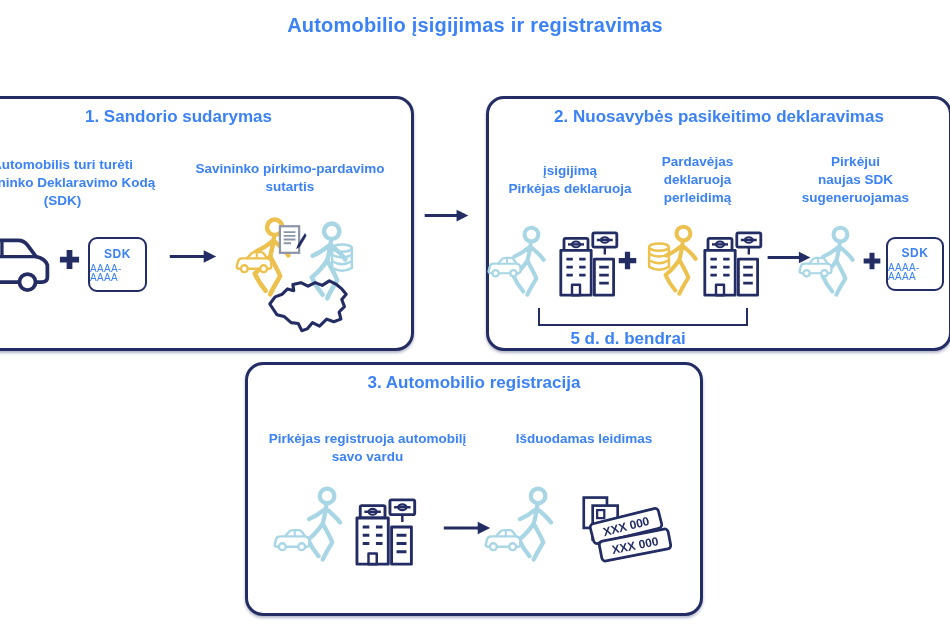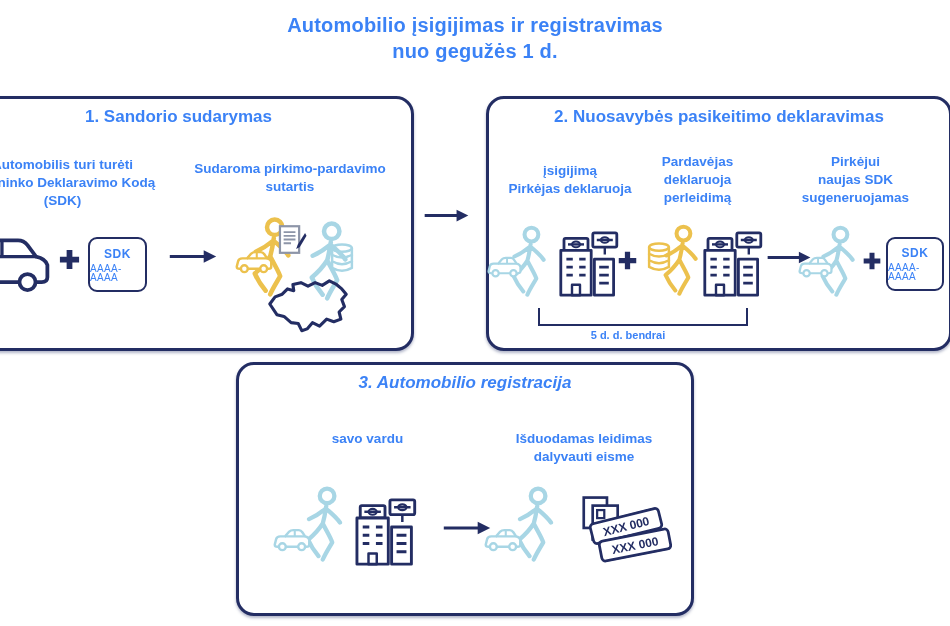--- a/index.html
+++ b/index.html
@@ -18,21 +18,21 @@
   .ic svg{display:block;width:100%;height:100%;}
   .ic-navy{color:#232d63;}
   .ic-yellow{color:#ecc14d;}
   .ic-blue{color:#a8d6e5;}
   .sdk-chip{position:absolute;box-sizing:border-box;border:2.5px solid #232d63;border-radius:9px;
     background:#fff;display:flex;flex-direction:column;align-items:center;justify-content:center;gap:4px;}
   .sdk-chip .t{font-size:12px;font-weight:bold;letter-spacing:.6px;line-height:12px;}
   .sdk-chip .c{font-size:10px;font-weight:normal;letter-spacing:.3px;line-height:9px;}
   .bracket{position:absolute;box-sizing:border-box;border-left:2.5px solid #232d63;
     border-right:2.5px solid #232d63;border-bottom:2.5px solid #232d63;}
-  .note{position:absolute;text-align:center;font-size:11px;font-weight:bold;}
+  .note{position:absolute;text-align:center;font-size:17px;font-weight:bold;}
   .plate{position:absolute;}
   .plate svg{display:block;width:100%;height:100%;}
   .plate text{font-family:"Liberation Sans",sans-serif;}
 </style>
 </head>
 <body>
 
 <svg width="0" height="0" style="position:absolute" aria-hidden="true">
   <defs>
     <symbol id="sym-person" viewBox="0 0 64 92">
@@ -95,33 +95,32 @@
     <symbol id="sym-plus" viewBox="0 0 24 24">
       <path d="M12 2 V22 M2 12 H22" stroke="currentColor" stroke-width="6" fill="none"></path>
     </symbol>
   </defs>
 </svg>
 
 <div class="canvas">
 
   <div class="title">
     <div>Automobilio įsigijimas ir registravimas</div>
-    <div>nuo gegužės 1 d.</div>
   </div>
 
   <div class="stepbox" style="left:-57px;top:96px;width:465px;height:249px;">
     <h2>1. Sandorio sudarymas</h2>
   </div>
   <div class="lbl" style="left:-60px;top:156px;width:245px;">
     <div>Automobilis turi turėti</div>
     <div>Savininko Deklaravimo Kodą</div>
     <div>(SDK)</div>
   </div>
   <div class="lbl" style="left:170px;top:160px;width:240px;">
-    <div>Sudaroma pirkimo-pardavimo</div>
+    <div>Savininko pirkimo-pardavimo</div>
     <div>sutartis</div>
   </div>
   <div class="ic ic-navy" style="left:-52px;top:233px;width:106px;height:66px;">
       <svg>
         <use href="#sym-bigcar"></use>
       </svg>
     </div>
   <div class="ic ic-navy" style="left:58px;top:248px;width:23px;height:23px;">
       <svg>
         <use href="#sym-plus"></use>
@@ -245,29 +244,29 @@
         <use href="#sym-plus"></use>
       </svg>
     </div>
   <div class="sdk-chip" style="left:886px;top:237px;width:58px;height:54px;">
     <div class="t">SDK</div>
     <div class="c">AAAA-AAAA</div>
   </div>
   <div class="bracket" style="left:538px;top:308px;width:210px;height:18px;"></div>
   <div class="note" style="left:538px;top:329px;width:180px;">5 d. d. bendrai</div>
 
-  <div class="stepbox" style="left:236px;top:362px;width:452px;height:248px;font-style:italic;">
+  <div class="stepbox" style="left:245px;top:362px;width:452px;height:248px;">
     <h2>3. Automobilio registracija</h2>
   </div>
   <div class="lbl" style="left:250px;top:430px;width:235px;">
+    <div>Pirkėjas registruoja automobilį</div>
     <div>savo vardu</div>
   </div>
   <div class="lbl" style="left:489px;top:430px;width:190px;">
     <div>Išduodamas leidimas</div>
-    <div>dalyvauti eisme</div>
   </div>
   <div class="ic ic-blue" style="left:297px;top:482px;width:55px;height:88px;">
       <svg>
         <use href="#sym-person"></use>
       </svg>
     </div>
   <div class="ic ic-blue" style="left:272px;top:528px;width:40px;height:25px;">
       <svg>
         <use href="#sym-car"></use>
       </svg>

